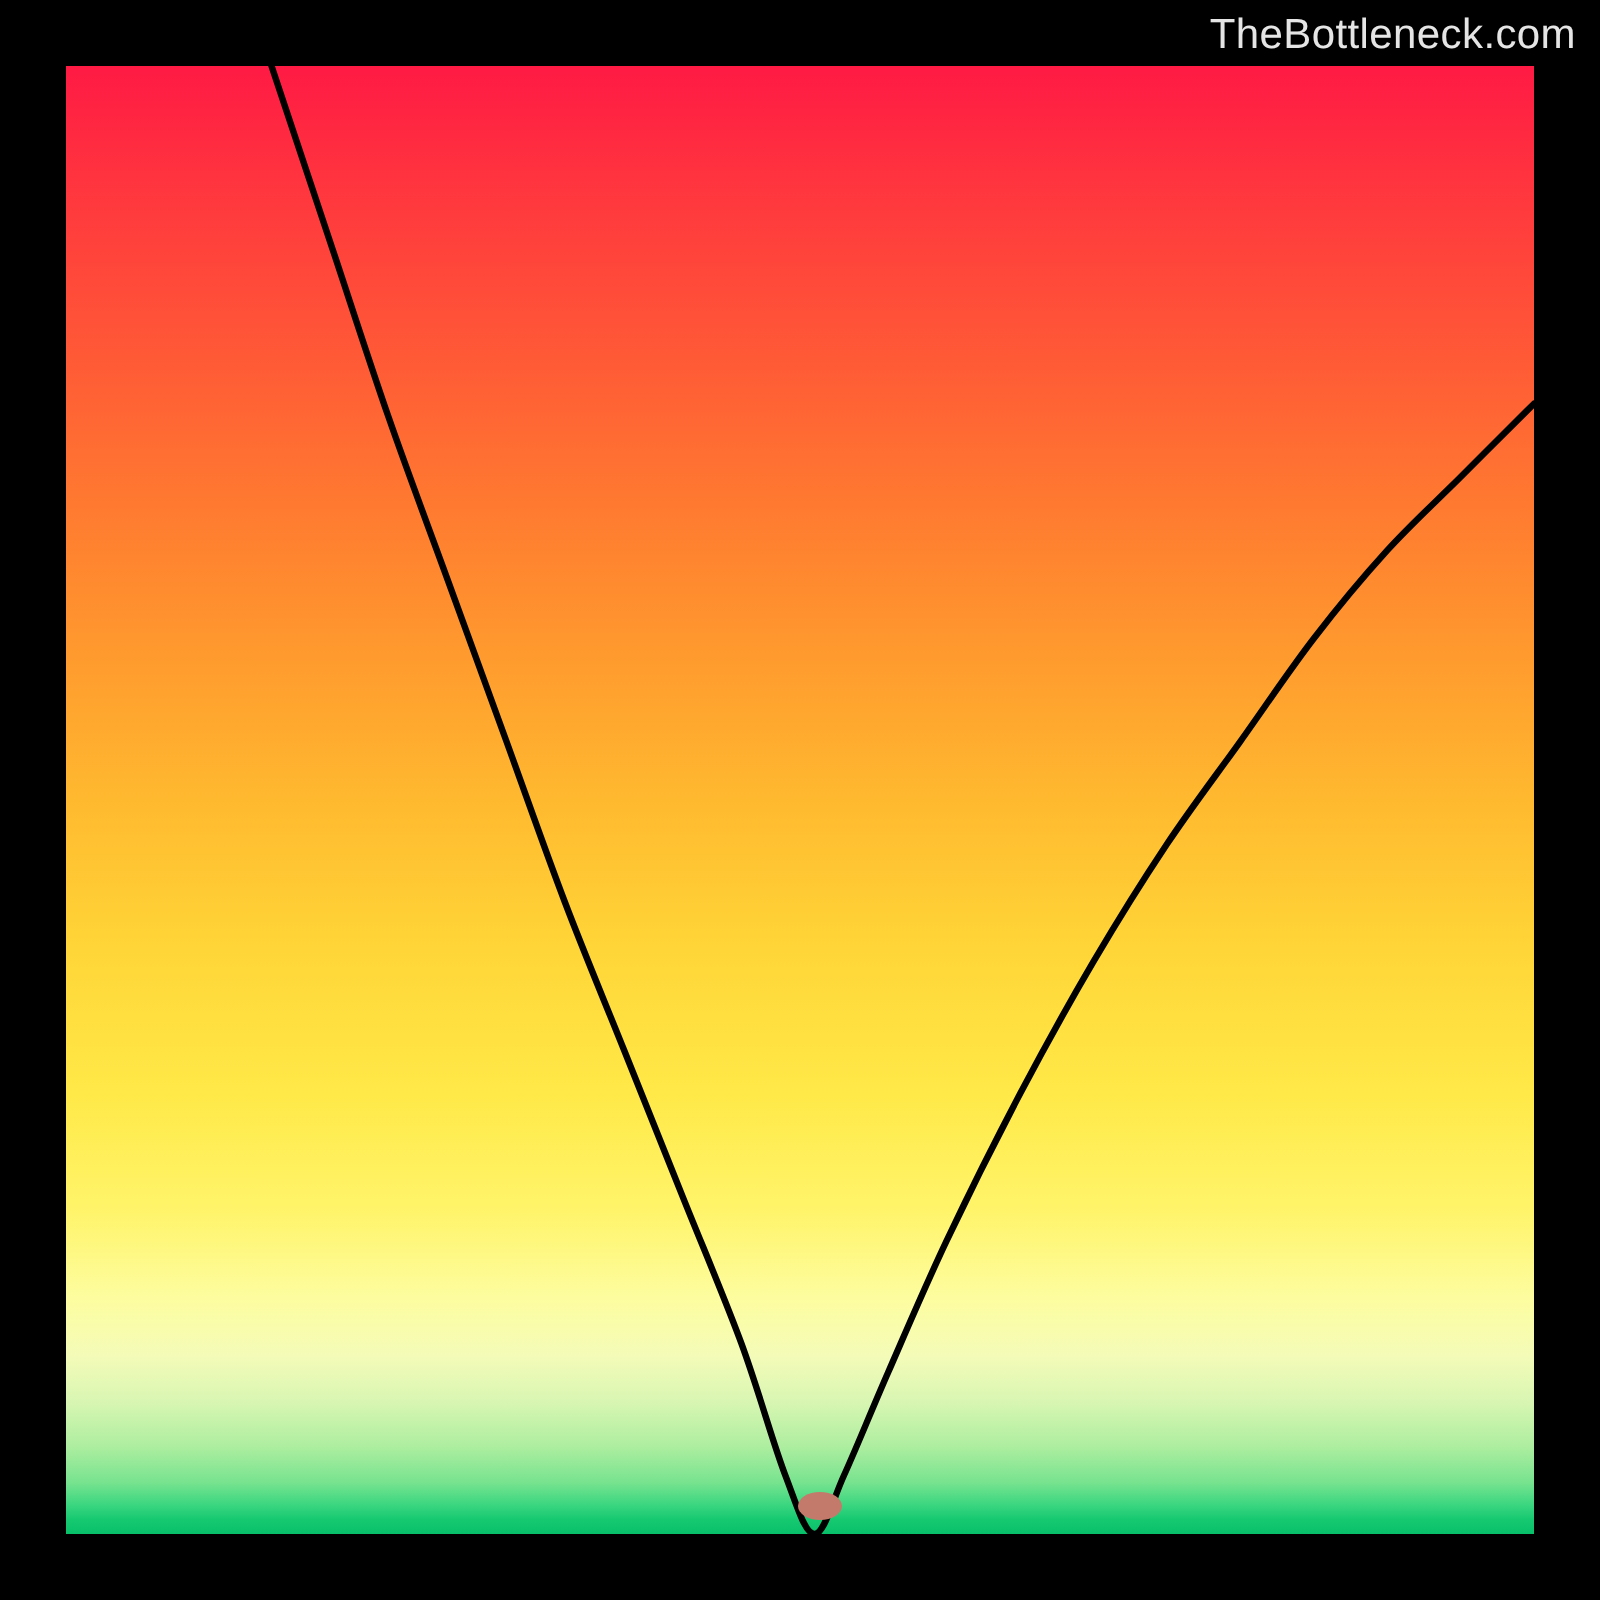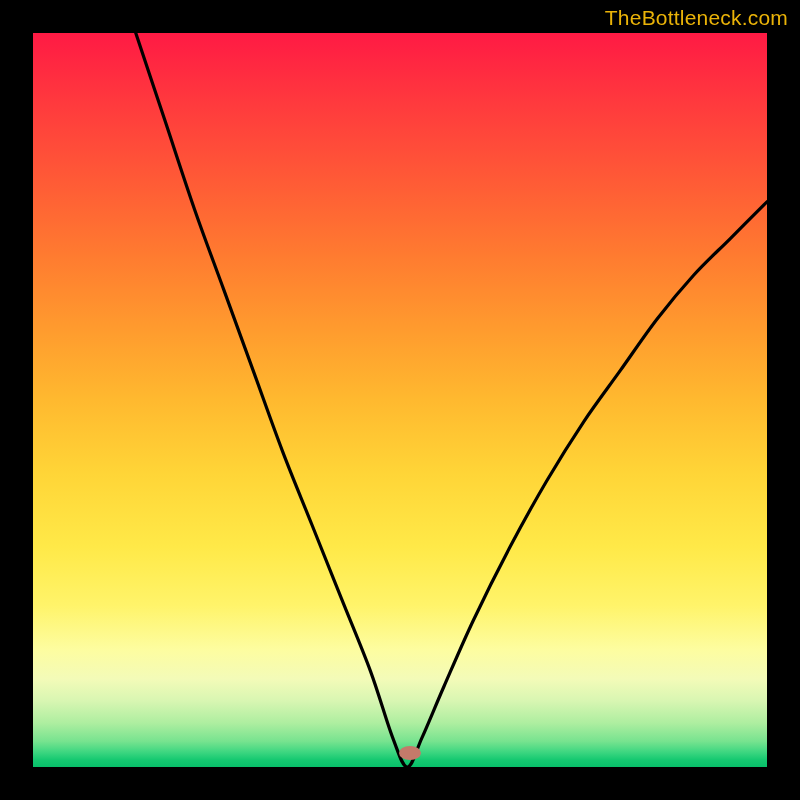--- a/index.html
+++ b/index.html
@@ -64,21 +64,21 @@
     position: absolute;
     width: 22px;
     height: 14px;
     border-radius: 50%;
     background: #c47a6a;
   }
   .watermark {
     position: absolute;
     top: 6px;
     right: 12px;
-    color: #eab308;
+    color: #e5e5e5;
     font-size: 21px;
     letter-spacing: 0.2px;
     font-weight: 500;
   }
 </style>
 </head>
 <body>
 
 <div class="frame">
 

